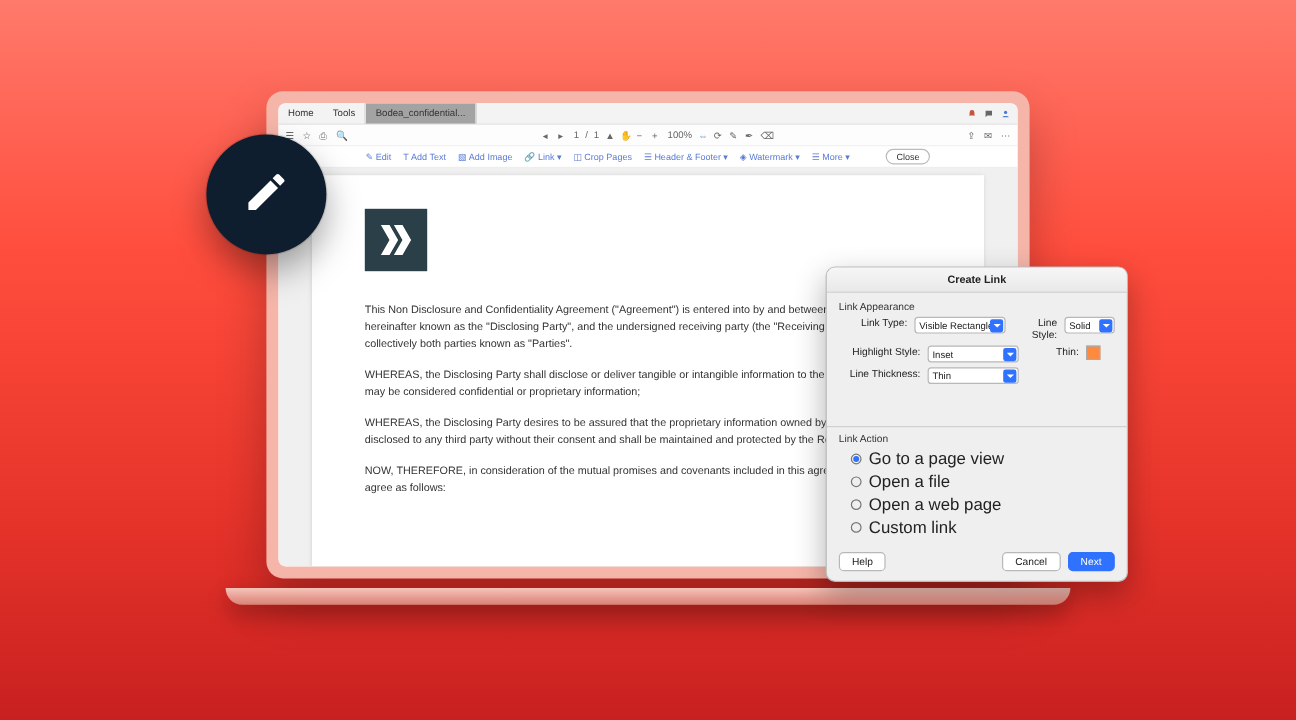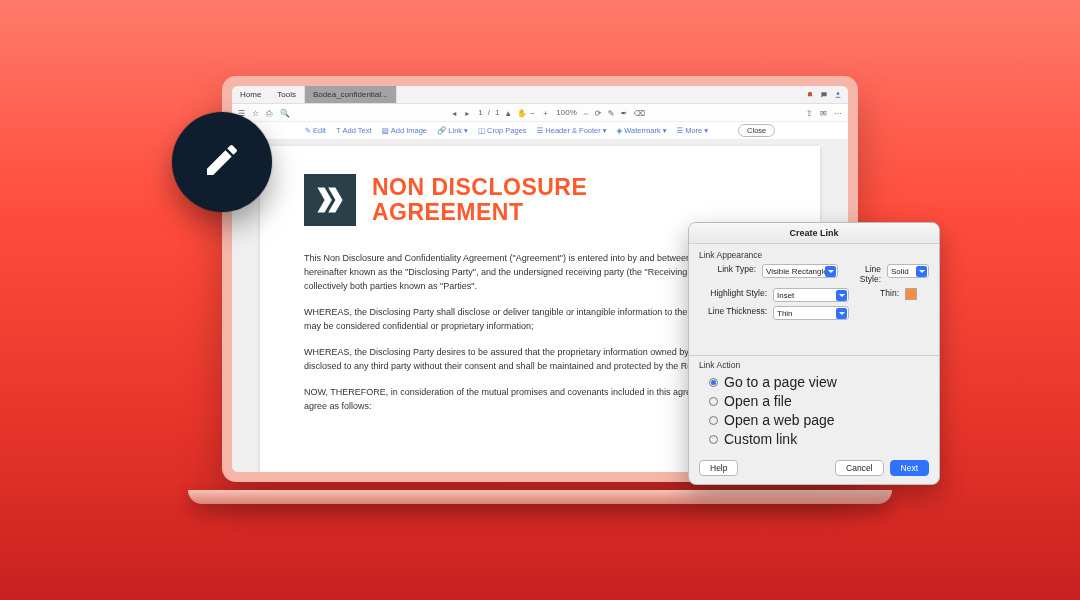--- a/index.html
+++ b/index.html
@@ -203,24 +203,20 @@
     </div>
 
     <div class="docwrap">
       <div class="page">
         <div class="doc-hdr">
           <div class="logo">
             <svg viewBox="0 0 40 40">
                 <path d="M6 6 L14 6 L22 20 L14 34 L6 34 L14 20 Z M18 6 L26 6 L34 20 L26 34 L18 34 L26 20 Z" fill="#fff"></path>
               </svg>
           </div>
-          <div class="title">
-            <div>NON DISCLOSURE</div>
-            <div>AGREEMENT</div>
-          </div>
         </div>
         <div class="para">
           <span>This Non Disclosure and Confidentiality Agreement ("Agreement") is entered into by and between </span><span class="linkbox">ABC Company,</span><span> hereinafter known as the "Disclosing Party", and the undersigned receiving party (the "Receiving Party"), and collectively both parties known as "Parties".</span>
         </div>
         <div class="para">WHEREAS, the Disclosing Party shall disclose or deliver tangible or intangible information to the Receiving party that may be considered confidential or proprietary information;</div>
         <div class="para">WHEREAS, the Disclosing Party desires to be assured that the proprietary information owned by them shall not be disclosed to any third party without their consent and shall be maintained and protected by the Receiving Party;</div>
         <div class="para">NOW, THEREFORE, in consideration of the mutual promises and covenants included in this agreement, both parties agree as follows:</div>
       </div>
     </div>
 

